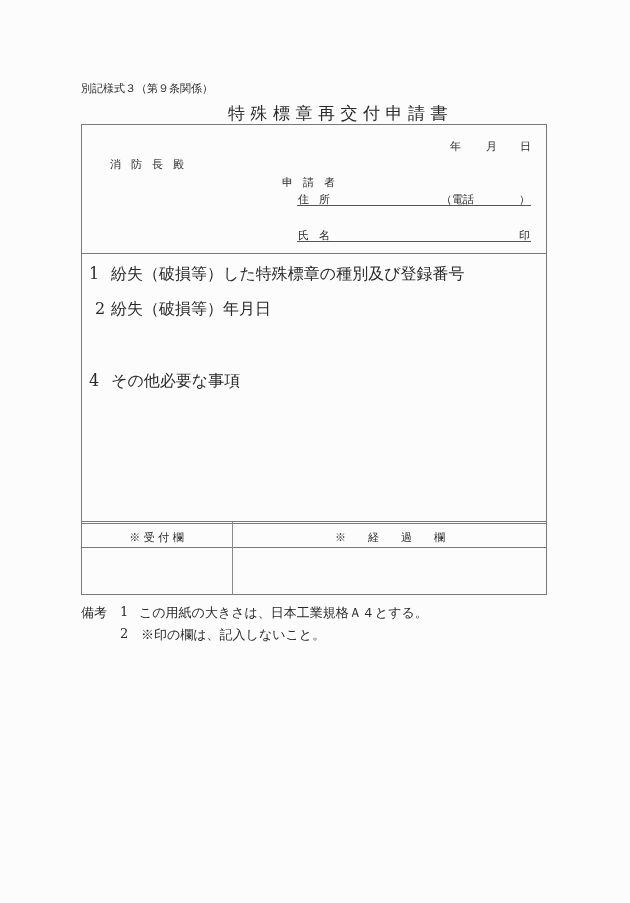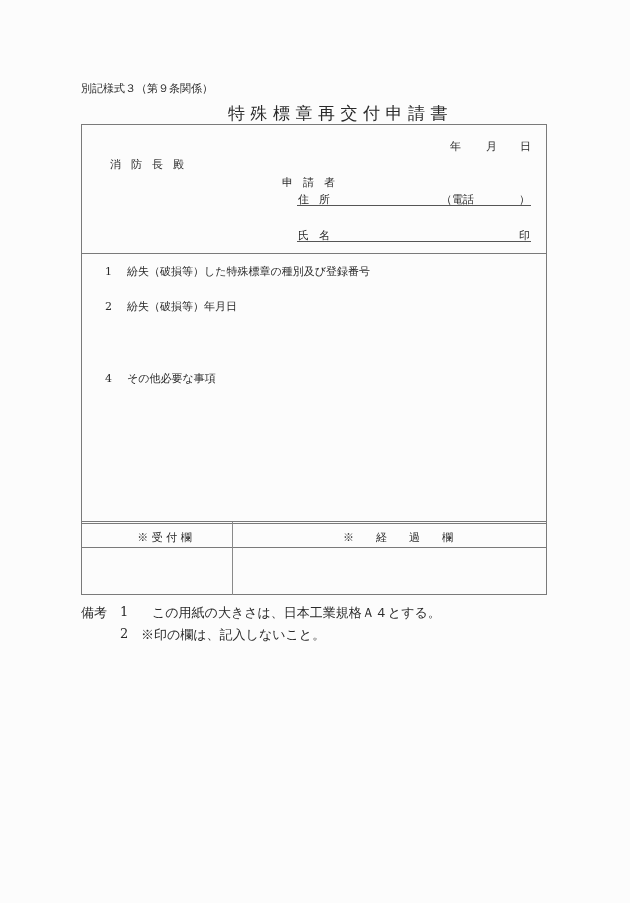--- a/index.html
+++ b/index.html
@@ -23,23 +23,23 @@
       border: 1px solid #7a7a7a;
       box-sizing: border-box;
     }
     .hline { position: absolute; height: 0; border-top: 1px solid #7a7a7a; }
     .vline { position: absolute; width: 0; border-left: 1px solid #8a8a8a; }
     .date-part { font-size: 11px; }
     .addressee { left: 110px; top: 157px; letter-spacing: 10px; }
     .applicant-label { left: 274px; top: 175px; letter-spacing: 10px; margin-left: 8px; }
     .field-label { letter-spacing: 10px; }
     .underline { position: absolute; height: 0; border-top: 1px solid #555; }
-    .item { left: 105px; font-size: 11px; }
+    .item { left: 89px; font-size: 16px; }
     .item .num { display: inline-block; width: 22px; }
-    .table-head { font-size: 11px; padding-left: 8px; }
+    .table-head { font-size: 11px; }
     .remarks { font-size: 13px; }
   </style>
 </head>
 <body>
 
 <div style="position:relative;width:614px;height:903px;text-decoration:underline;">
 
   <div class="abs form-number">別記様式３（第９条関係）</div>
   <div class="abs form-title">特殊標章再交付申請書</div>
 
@@ -60,37 +60,37 @@
 
   <span class="abs field-label" style="left:298px;top:228px;">氏名</span>
   <span class="abs" style="left:519px;top:228px;">印</span>
   <div class="underline" style="left:297px;top:241px;width:234px;"></div>
 
   <div class="hline" style="left:81px;top:253px;width:466px;"></div>
 
   <div class="abs item" style="top:264px;">
     <span class="num">1</span><span>紛失（破損等）した特殊標章の種別及び登録番号</span>
   </div>
-  <div class="abs item" style="top:299px;">
+  <div class="abs item" style="top:299px;text-align:center;">
     <span class="num">2</span><span>紛失（破損等）年月日</span>
   </div>
   <div class="abs item" style="top:371px;">
     <span class="num">4</span><span>その他必要な事項</span>
   </div>
 
   <div class="hline" style="left:81px;top:521px;width:466px;"></div>
   <div class="hline" style="left:81px;top:523px;width:466px;"></div>
   <div class="hline" style="left:81px;top:547px;width:466px;"></div>
   <div class="vline" style="left:232px;top:522px;height:73px;"></div>
 
   <div class="abs table-head" style="left:81px;top:530px;width:151px;text-align:center;white-space:pre;">※ 受 付 欄</div>
   <div class="abs table-head" style="left:233px;top:530px;width:314px;text-align:center;white-space:pre;">※　　経　　過　　欄</div>
 
   <div class="abs" style="left:82px;top:548px;width:150px;height:46px;"></div>
   <div class="abs" style="left:233px;top:548px;width:313px;height:46px;"></div>
 
   <span class="abs remarks" style="left:81px;top:604px;">備考</span>
   <span class="abs remarks" style="left:120px;top:604px;">1</span>
-  <span class="abs remarks" style="left:152px;top:604px;">この用紙の大きさは、日本工業規格Ａ４とする。</span>
+  <span class="abs remarks" style="left:139px;top:604px;">この用紙の大きさは、日本工業規格Ａ４とする。</span>
   <span class="abs remarks" style="left:120px;top:626px;">2</span>
   <span class="abs remarks" style="left:141px;top:626px;">※印の欄は、記入しないこと。</span>
 
 </div>
 
 </body></html>

